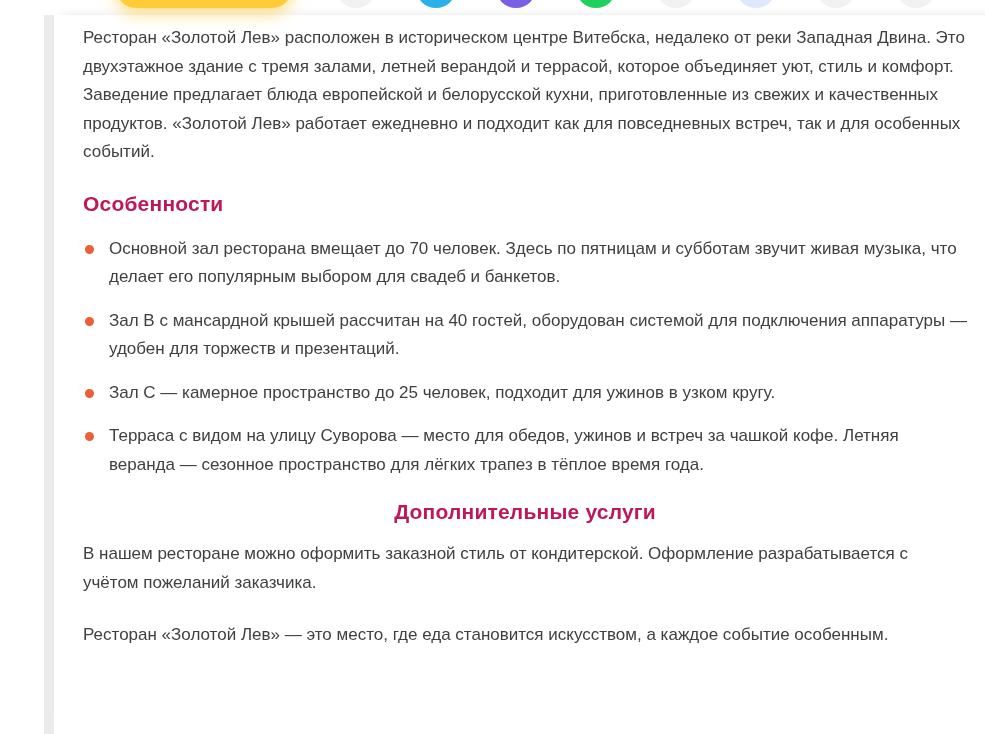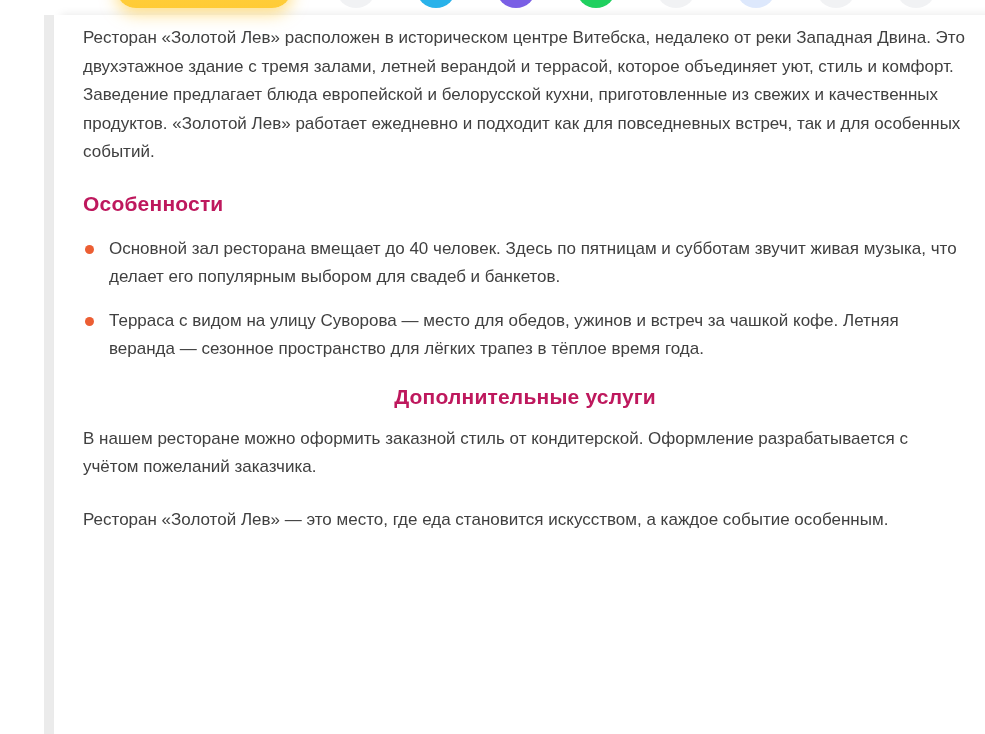--- a/index.html
+++ b/index.html
@@ -119,21 +119,23 @@
   <div class="gutter gutter-right"></div>
 
   <div class="card">
     <div class="article">
 
       <p class="first">Ресторан «Золотой Лев» расположен в историческом центре Витебска, недалеко от реки Западная Двина. Это двухэтажное здание с тремя залами, летней верандой и террасой, которое объединяет уют, стиль и комфорт. Заведение предлагает блюда европейской и белорусской кухни, приготовленные из свежих и качественных продуктов. «Золотой Лев» работает ежедневно и подходит как для повседневных встреч, так и для особенных событий.</p>
 
       <h2>Особенности</h2>
 
       <ul class="feature-list">
-        <li>Основной зал ресторана вмещает до 40 человек. Здесь по пятницам и субботам звучит живая музыка, что делает его популярным выбором для свадеб и банкетов.</li>
+        <li>Основной зал ресторана вмещает до 70 человек. Здесь по пятницам и субботам звучит живая музыка, что делает его популярным выбором для свадеб и банкетов.</li>
+        <li>Зал B с мансардной крышей рассчитан на 40 гостей, оборудован системой для подключения аппаратуры — удобен для торжеств и презентаций.</li>
+        <li>Зал C — камерное пространство до 25 человек, подходит для ужинов в узком кругу.</li>
         <li>Терраса с видом на улицу Суворова — место для обедов, ужинов и встреч за чашкой кофе. Летняя веранда — сезонное пространство для лёгких трапез в тёплое время года.</li>
       </ul>
 
       <h2 class="services-heading">Дополнительные услуги</h2>
 
       <p>В нашем ресторане можно оформить заказной стиль от кондитерской. Оформление разрабатывается с учётом пожеланий заказчика.</p>
 
       <p class="closing">Ресторан «Золотой Лев» — это место, где еда становится искусством, а каждое событие особенным.</p>
 
     </div>

